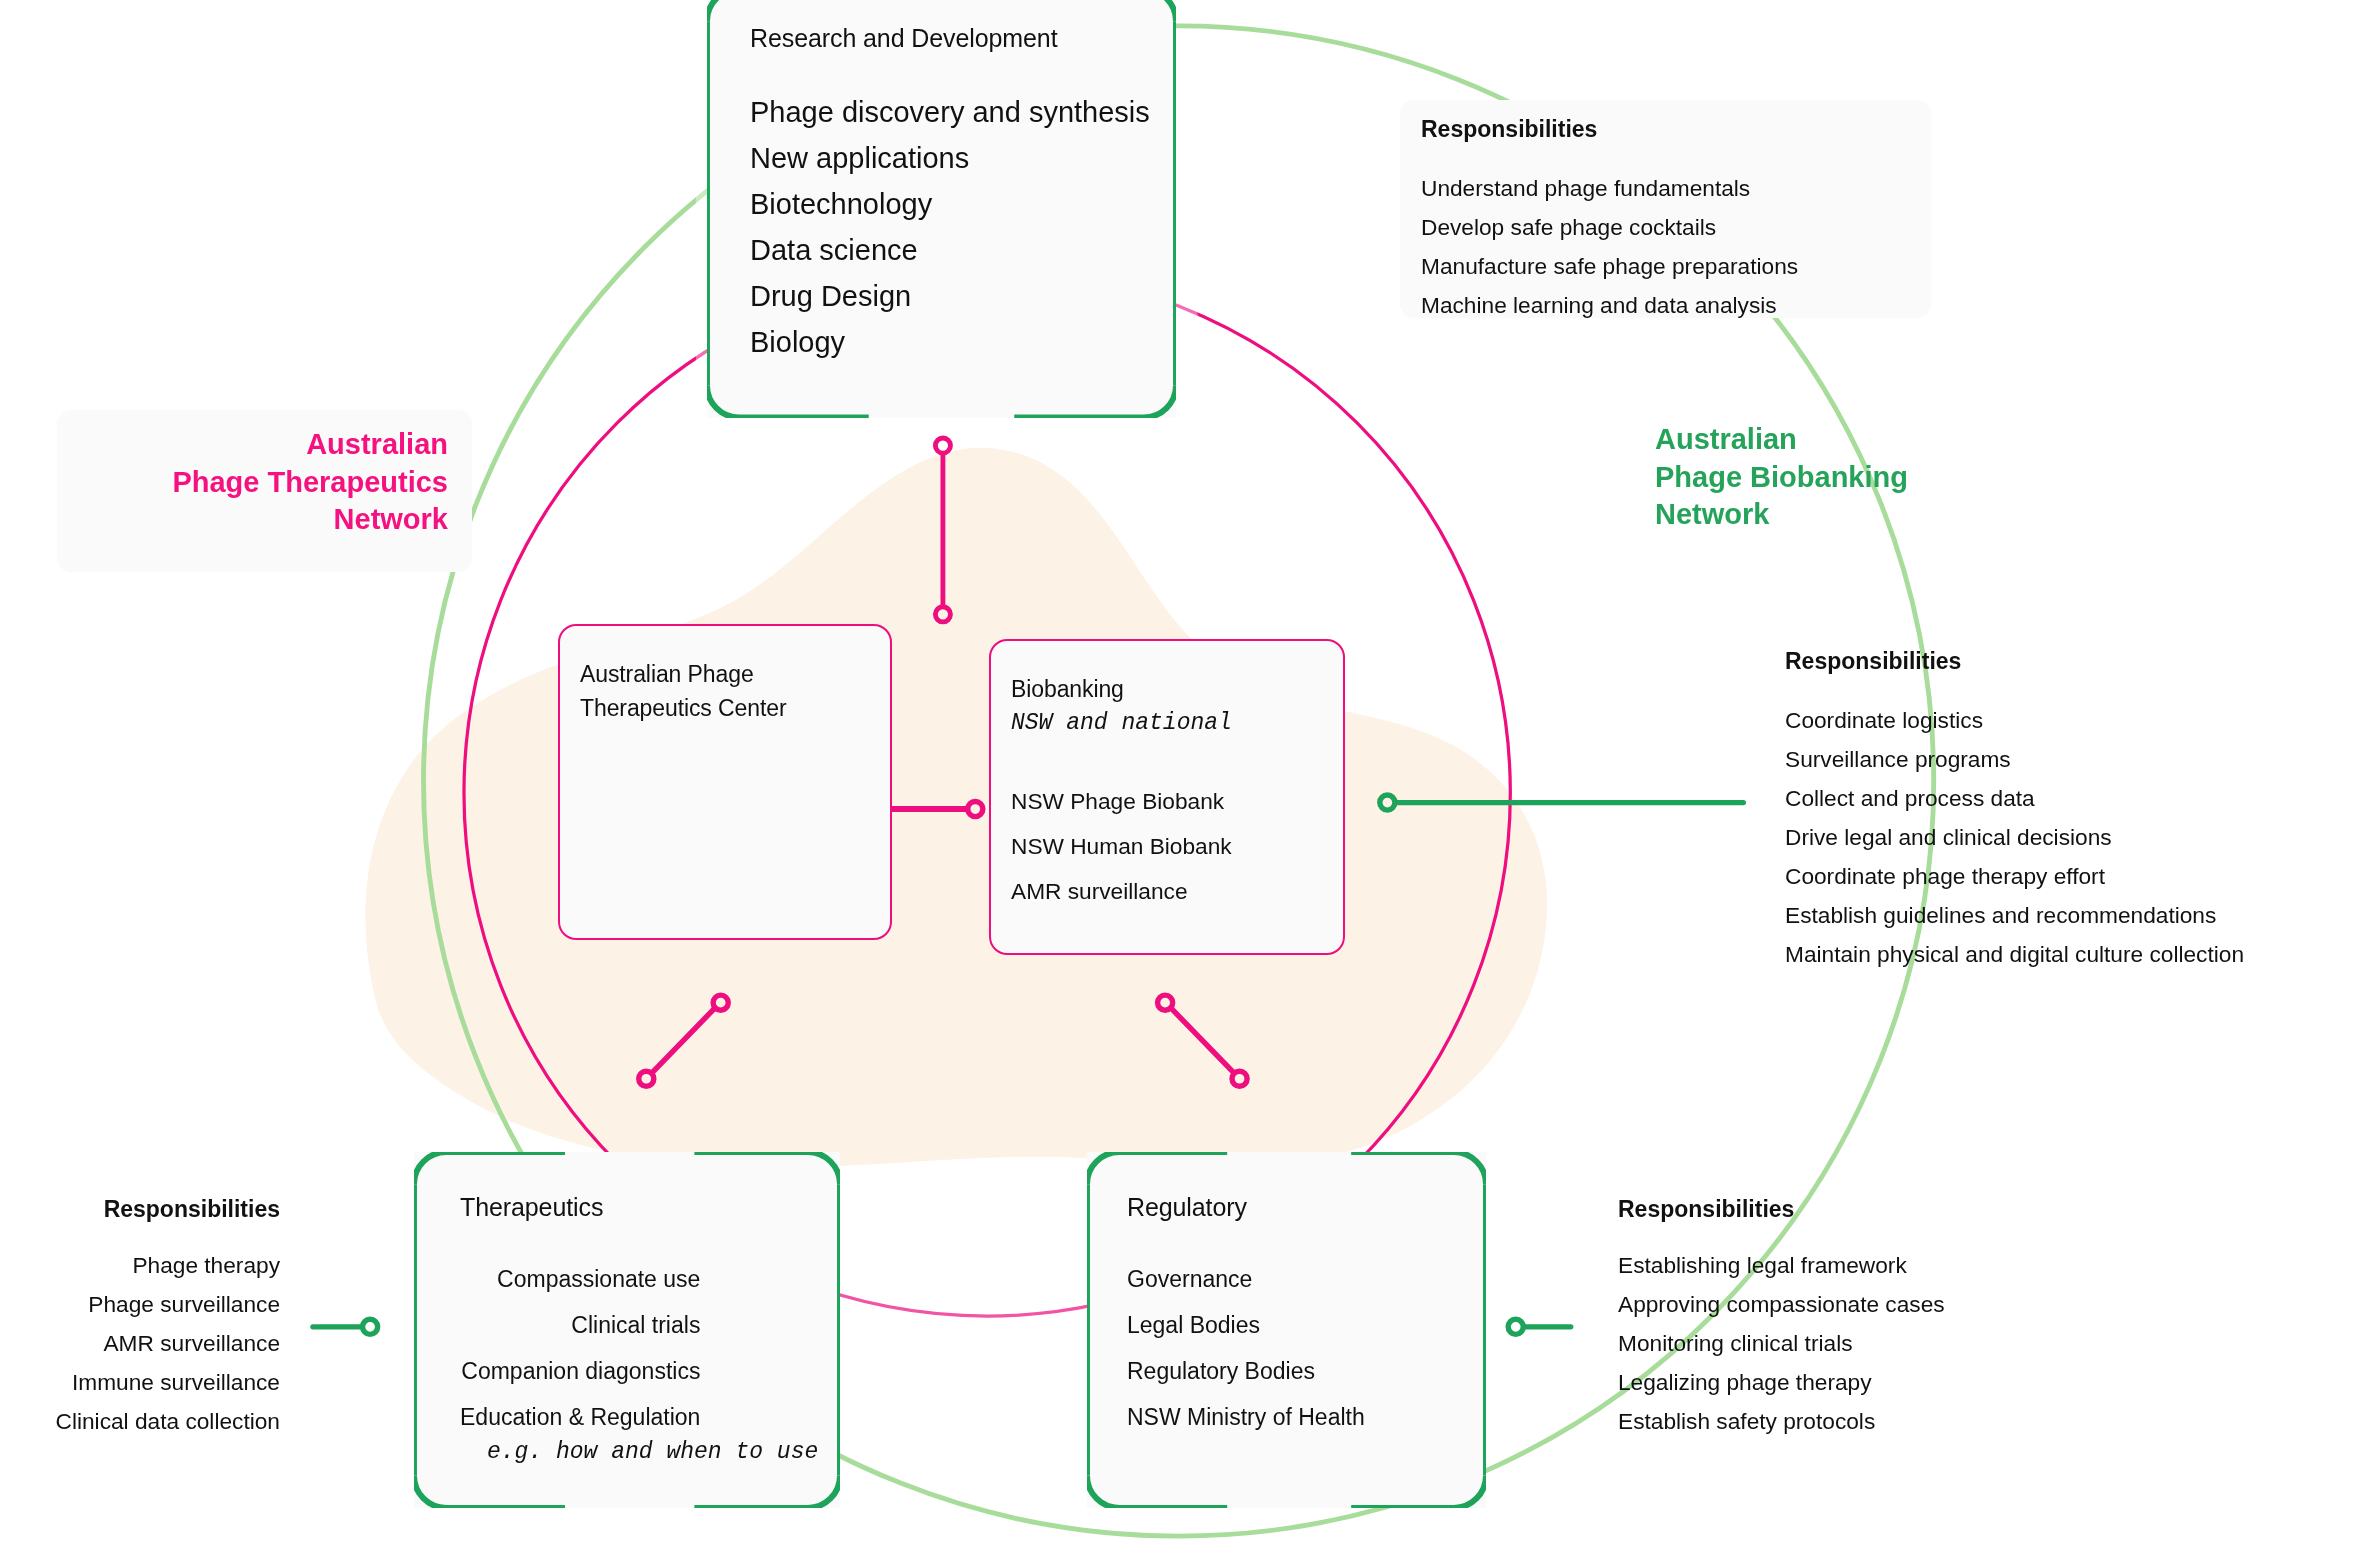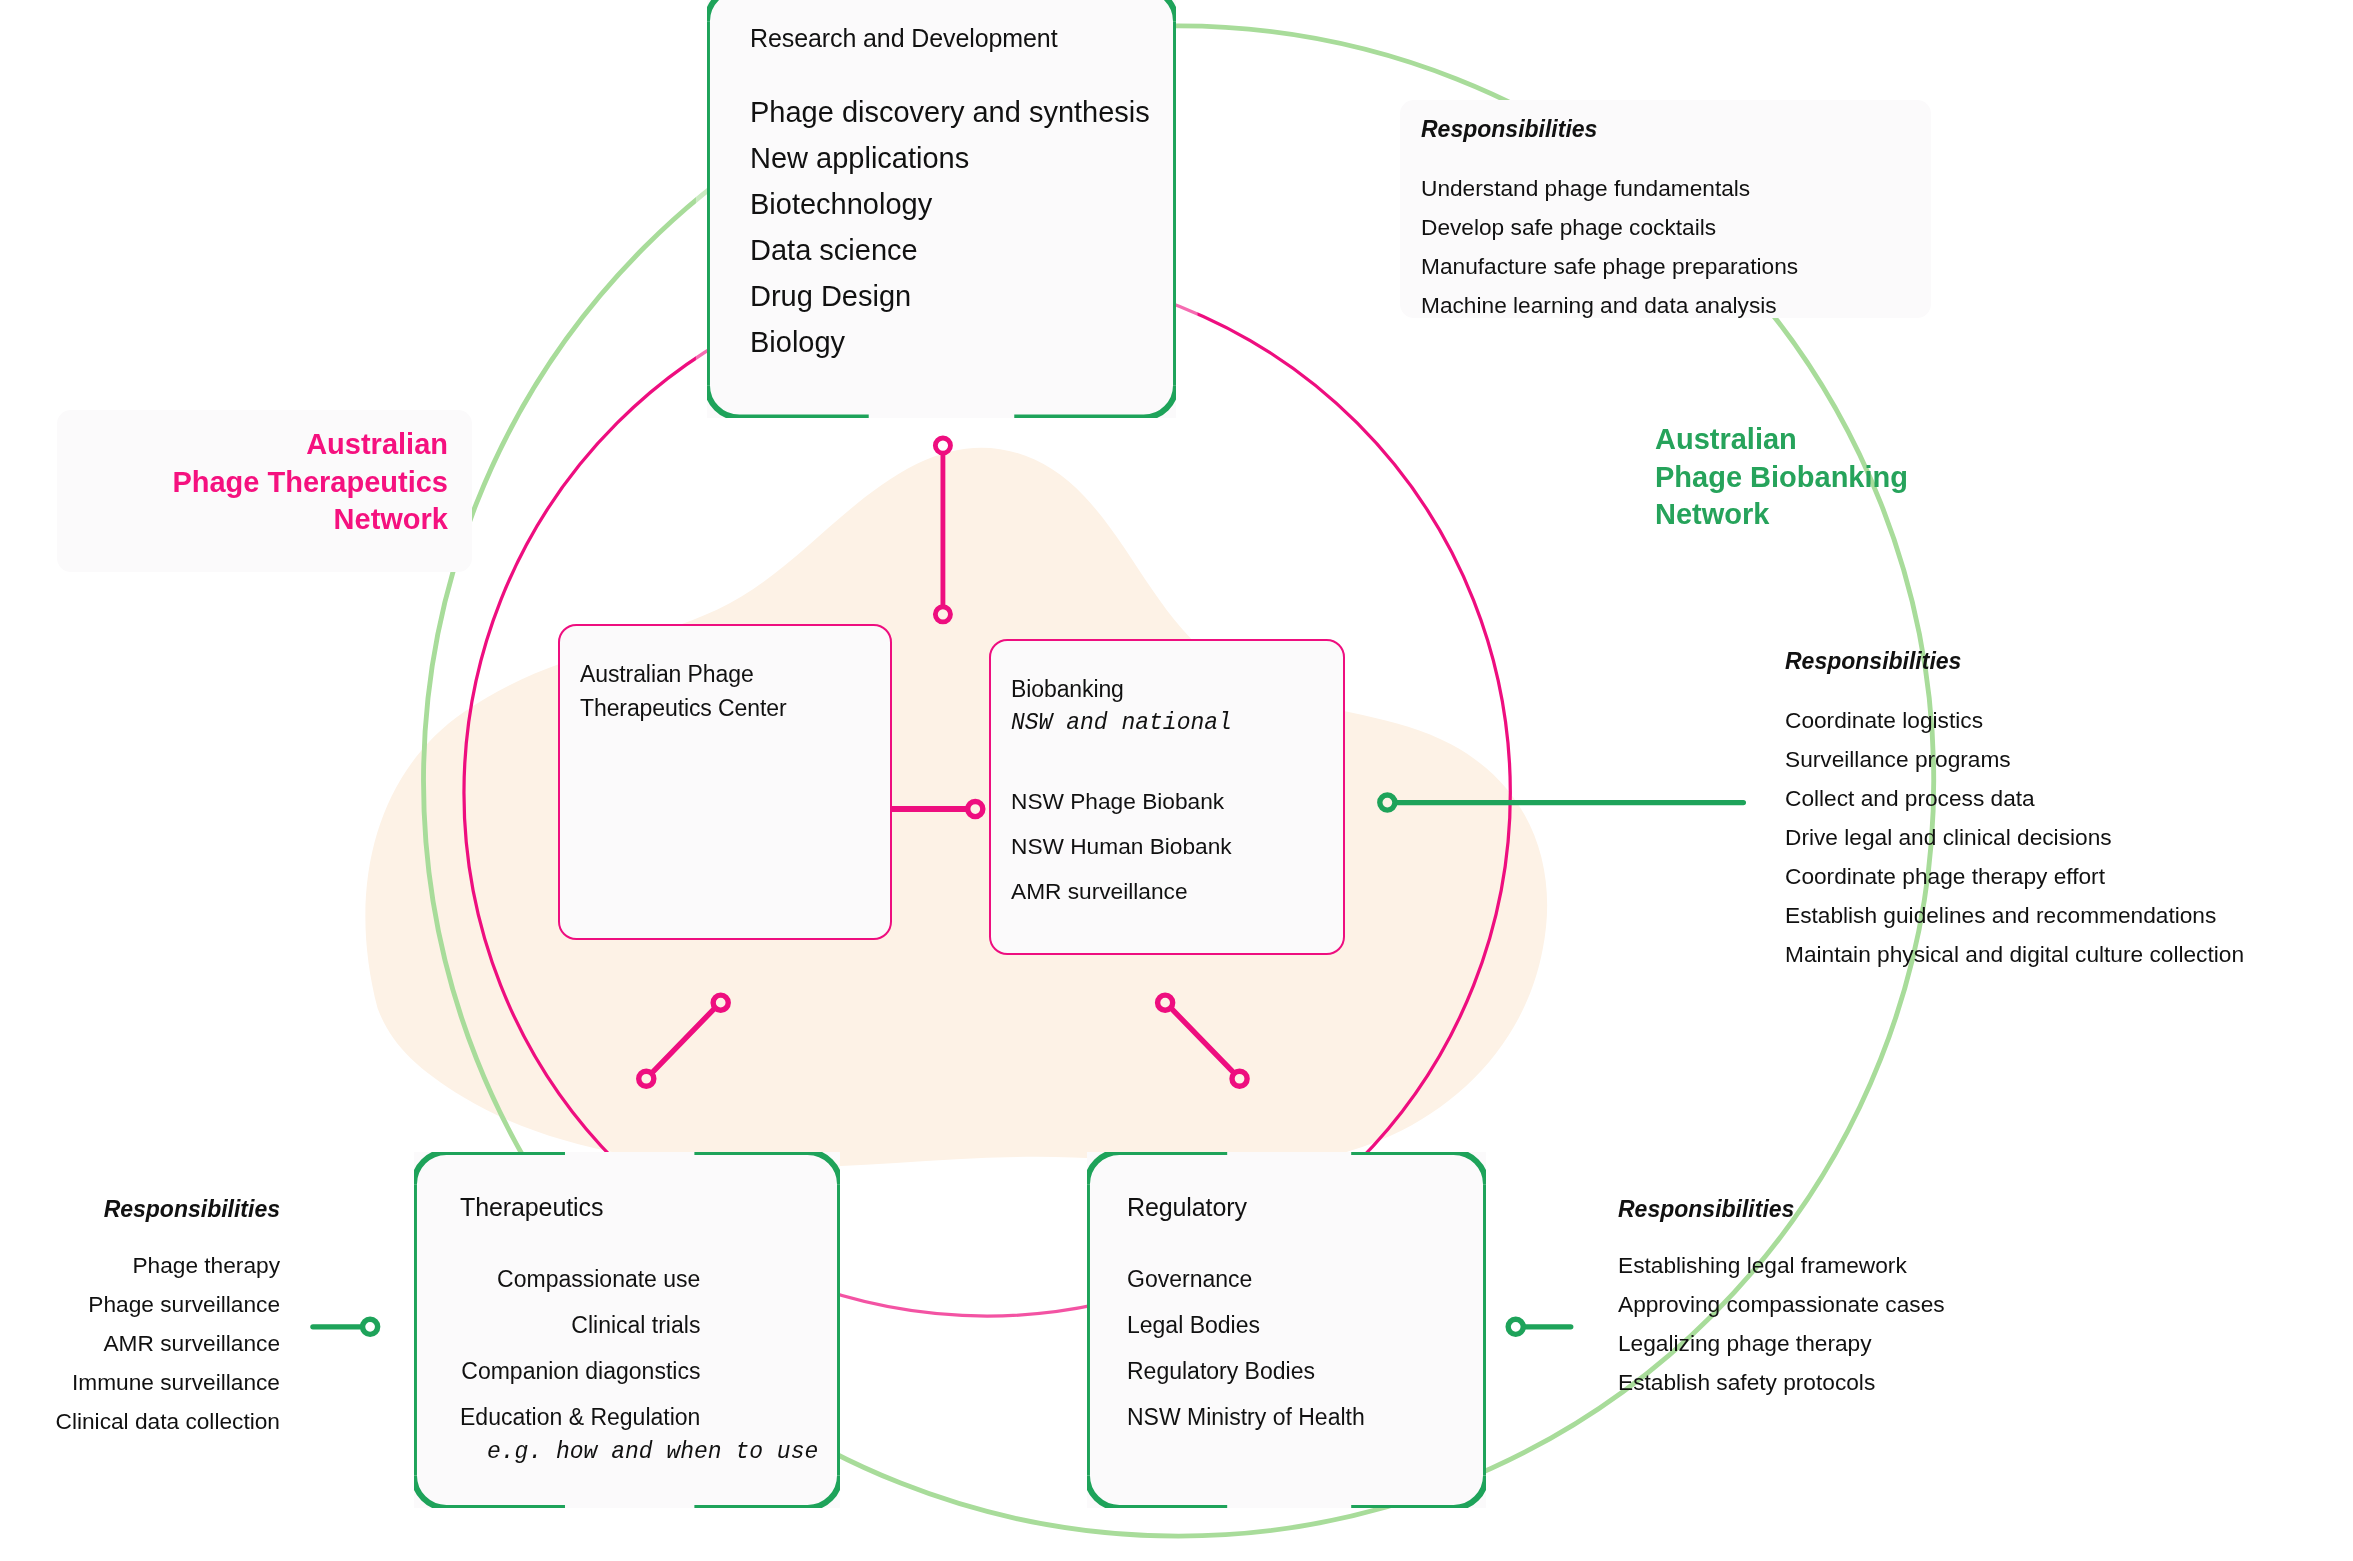--- a/index.html
+++ b/index.html
@@ -31,21 +31,21 @@
   }
   .bracket{position:absolute;inset:0;pointer-events:none;}
 
   
   .nettitle{position:absolute;font-weight:bold;line-height:1.30;}
   .nettitle.pink{color:#f5117f;text-align:right;}
   .nettitle.green{color:#26a35b;text-align:left;}
 
   
   .resp{position:absolute;}
-  .resp .rhead{font-style:italic;font-weight:bold;color:#111111;}
+  .resp .rhead{font-weight:bold;color:#111111;}
   .resp ul{list-style:none;margin:0;padding:0;}
   .resp li{color:#111111;white-space:nowrap;}
   .resp.right-align{text-align:right;}
 
   
   .halo{position:absolute;background:#fbfafb;border-radius:14px;}
 </style>
 </head>
 <body>
 
@@ -239,19 +239,20 @@
       <li>Immune surveillance</li>
       <li>Clinical data collection</li>
     </ul>
   </div>
 
   <div class="resp" style="left:1618px;top:1196px;width:593px;">
     <div class="rhead" style="font-size:23px;">Responsibilities</div>
     <ul style="margin-top:22.7px;font-size:22.7px;line-height:39px;">
       <li>Establishing legal framework</li>
       <li>Approving compassionate cases</li>
+      <li>Monitoring clinical trials</li>
       <li>Legalizing phage therapy</li>
       <li>Establish safety protocols</li>
     </ul>
   </div>
 
 </div>
 
 
 </body></html>

